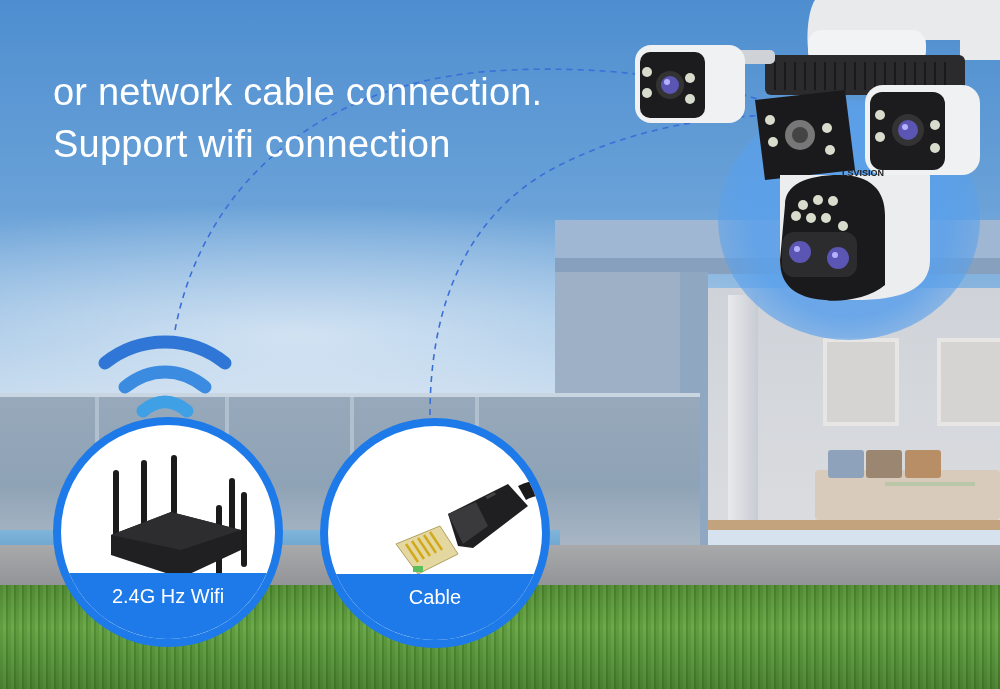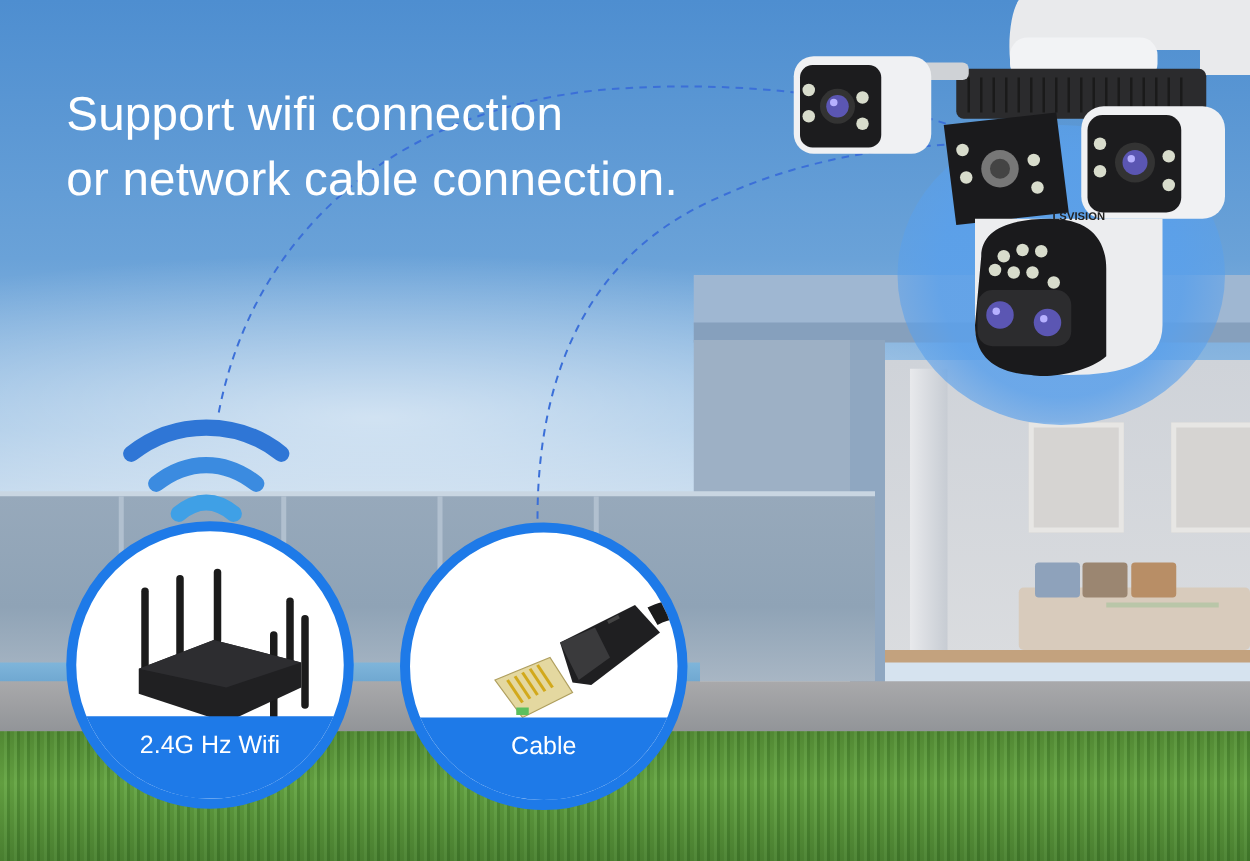--- a/index.html
+++ b/index.html
@@ -81,22 +81,22 @@
   <div class="grass"></div>
   <div class="grass-shade"></div>
 </div>
 
 <svg class="arcs" viewBox="0 0 1000 689">
   <path d="M175 330 C 200 200, 300 90, 480 72 C 600 62, 700 80, 760 100" fill="none" stroke="#3b6fd8" stroke-width="1.6" stroke-dasharray="6 5"></path>
   <path d="M430 415 C 430 300, 470 210, 560 165 C 630 130, 700 118, 770 115" fill="none" stroke="#3b6fd8" stroke-width="1.6" stroke-dasharray="6 5"></path>
 </svg>
 
 <div class="headline">
+  <div>or network cable connection.</div>
   <div>Support wifi connection</div>
-  <div>or network cable connection.</div>
 </div>
 
 <div class="halo"></div>
 <svg style="position:absolute;left:630px;top:0;width:370px;height:310px;" viewBox="0 0 370 310">
 
   <path d="M185 0 H370 V60 H330 V40 H250 C230 40 220 55 215 60 H180 C175 40 178 10 185 0Z" fill="#e9eaec"></path>
   <rect x="178" y="30" width="118" height="35" rx="14" fill="#f2f3f5"></rect>
 
   <rect x="135" y="55" width="200" height="40" rx="6" fill="#2b2b2d"></rect>
   <g stroke="#1a1a1a" stroke-width="2">

